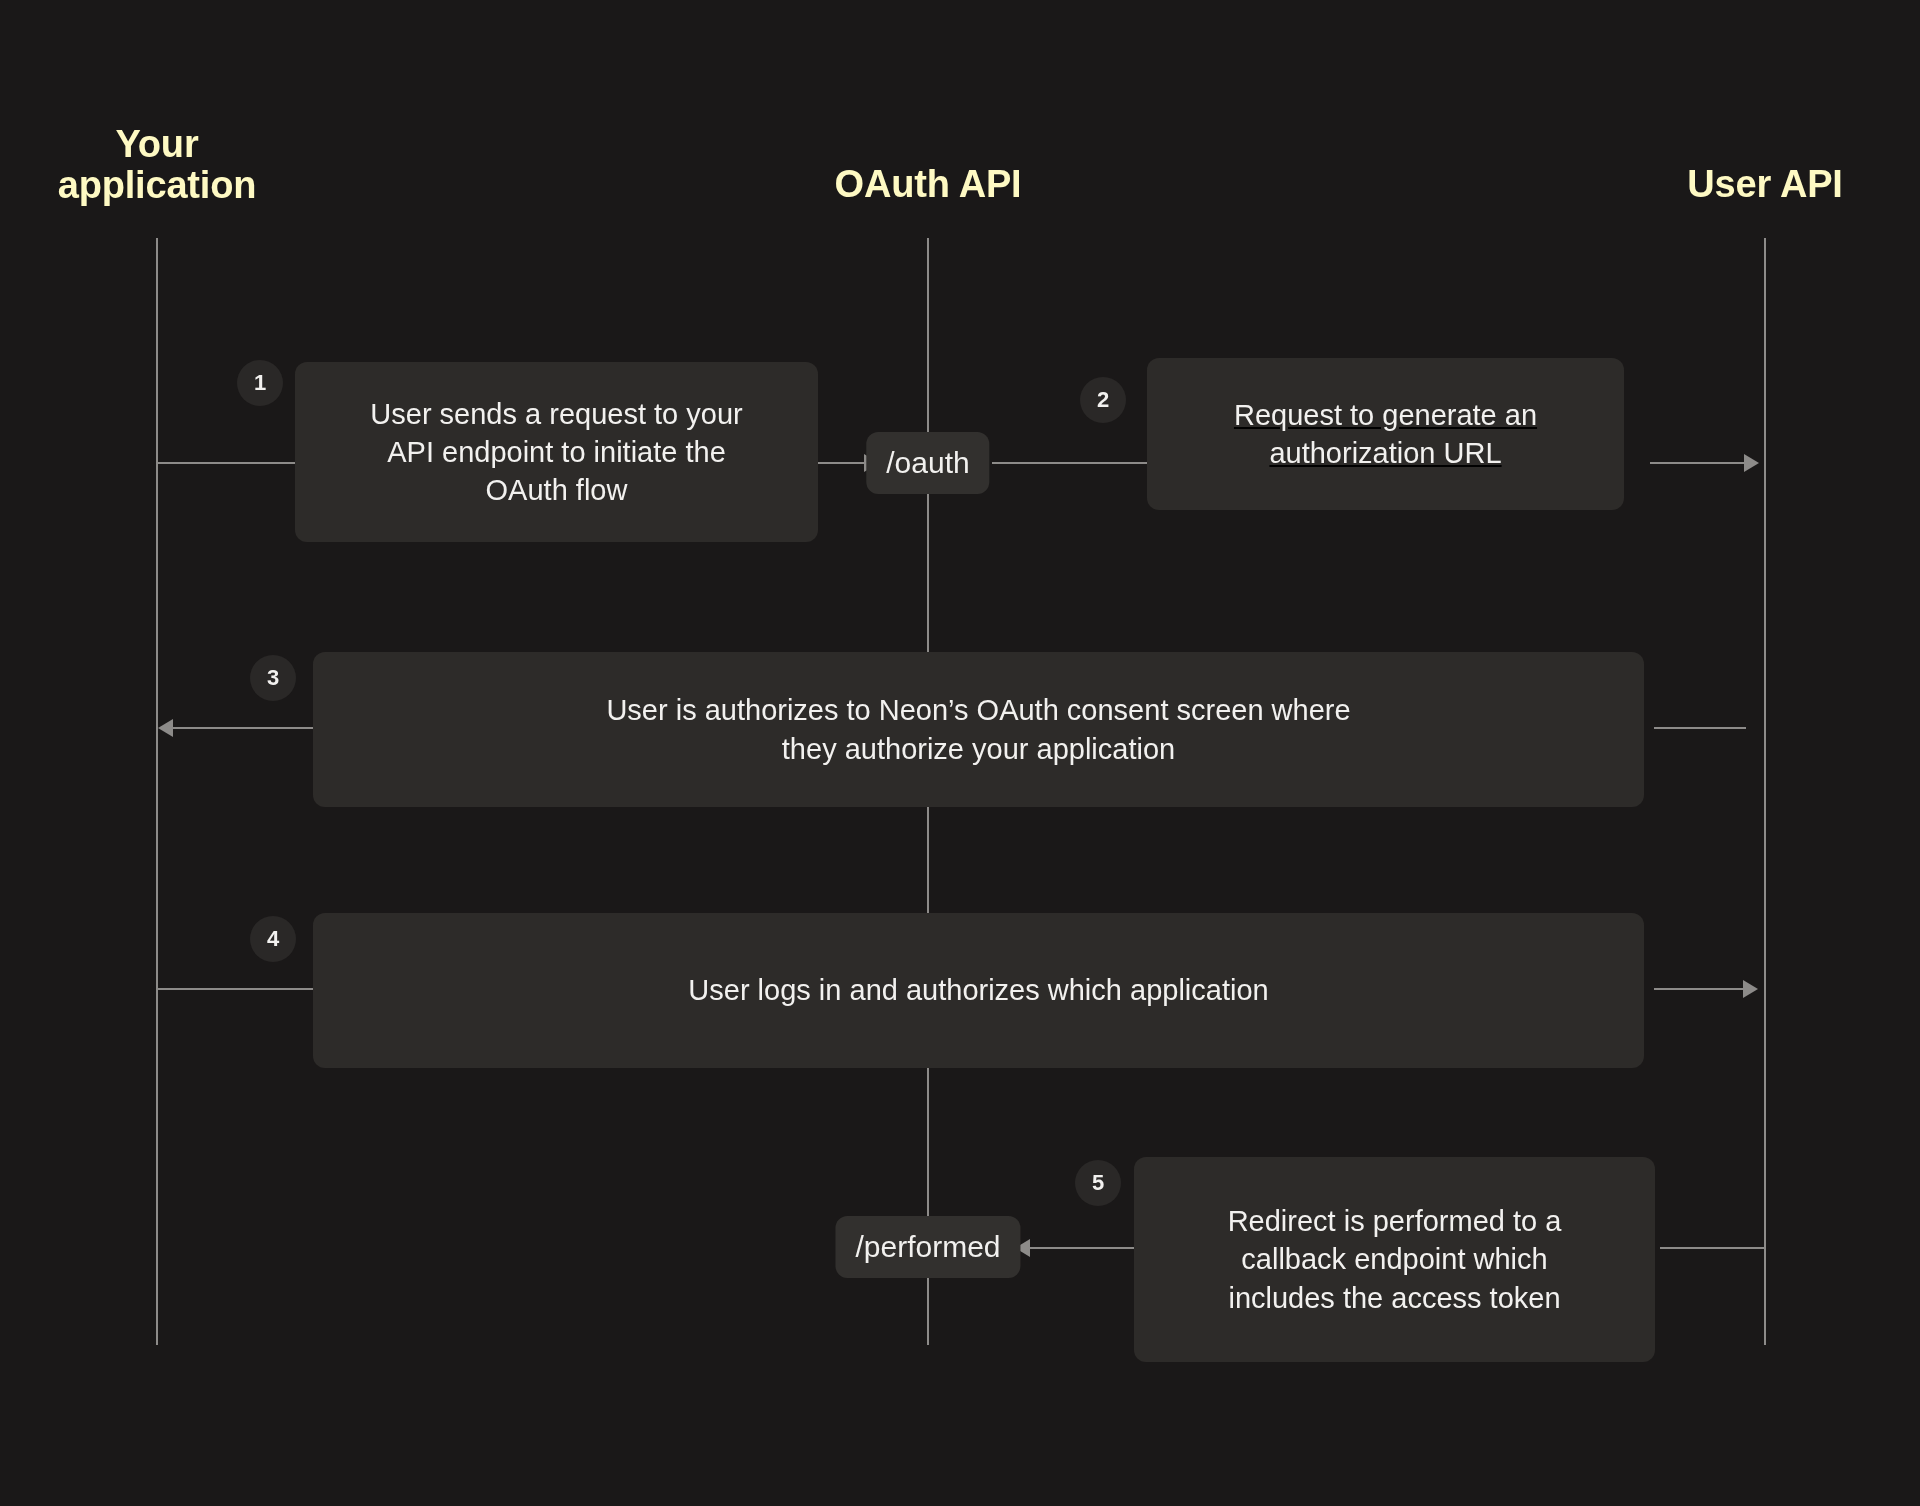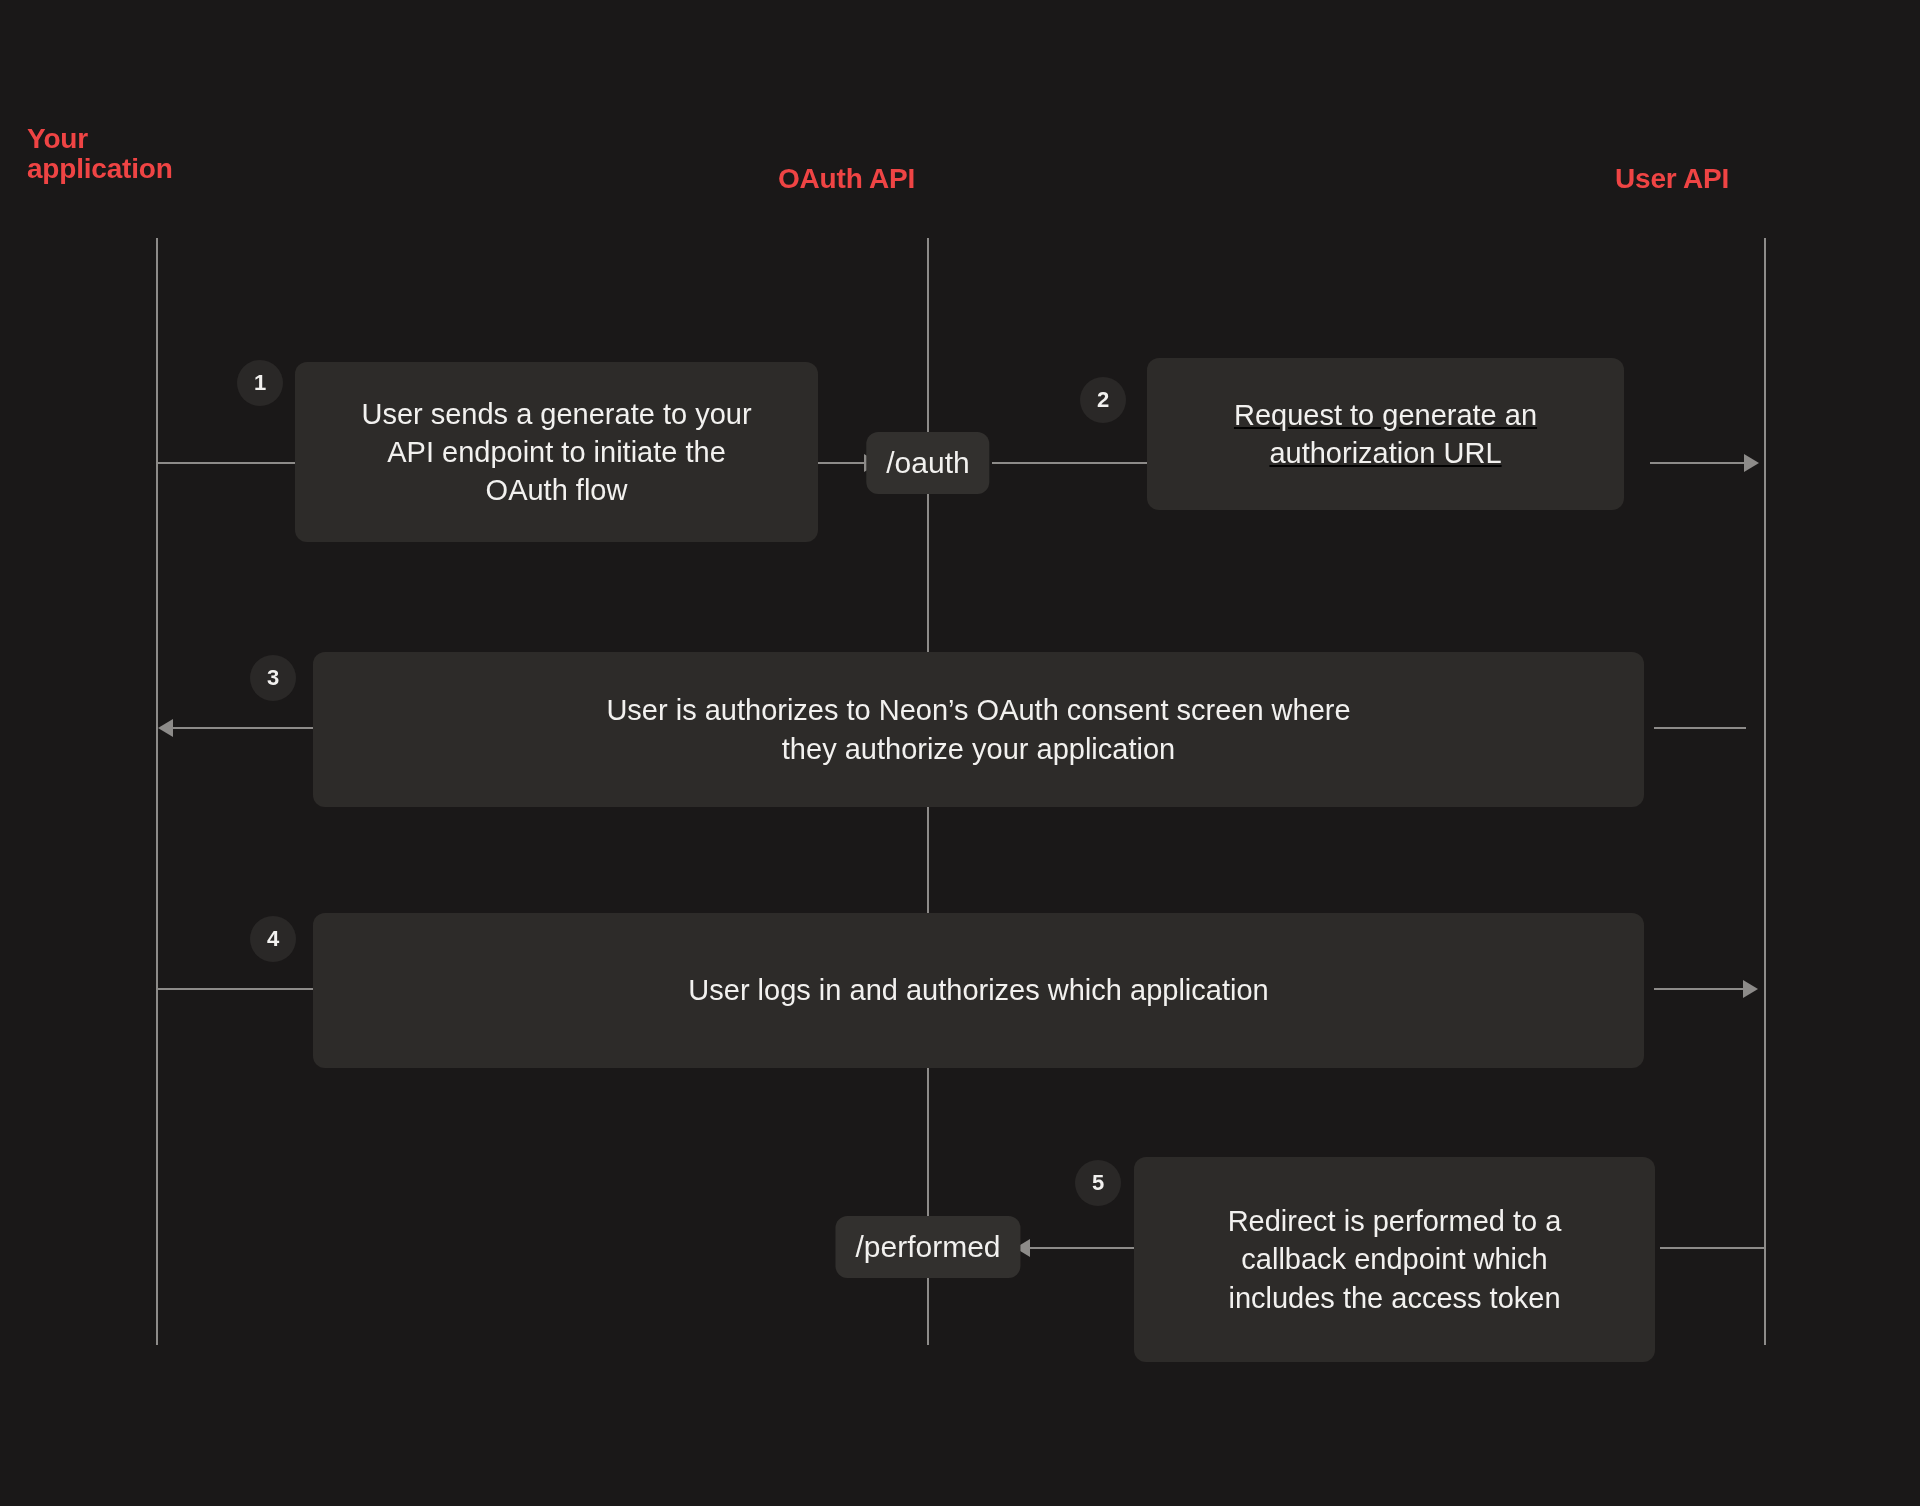--- a/index.html
+++ b/index.html
@@ -14,25 +14,26 @@
     overflow: hidden;
   }
   #diagram {
     position: relative;
     width: 1920px;
     height: 1506px;
   }
   
   .lifeline-header {
     position: absolute;
-    color: #ef4444;
-    font-size: 28px;
+    color: #fef9c3;
+    font-size: 38px;
     font-weight: 700;
     line-height: 1.08;
     letter-spacing: -0.2px;
+    text-align: center;
     transform: translateX(-50%);
     white-space: pre-line;
   }
   
   .lifeline {
     position: absolute;
     width: 2px;
     background: #8d8b89;
   }
   
@@ -118,21 +119,21 @@
 
   <div class="lifeline-header" style="left:1765px; top:164px; width:300px;">User API</div>
 
   <div class="lifeline" style="left:156px; top:238px; height:1107px;"></div>
   <div class="lifeline" style="left:927px; top:238px; height:1107px;"></div>
   <div class="lifeline" style="left:1764px; top:238px; height:1107px;"></div>
 
   <div class="conn" style="left:157px; top:462px; width:138px;"></div>
   <div class="step-badge" style="left:237px; top:360px;">1</div>
   <div class="msg-box" style="left:295px; top:362px; width:523px; height:180px;">
-    <div class="msg-text">User sends a generate to your
+    <div class="msg-text">User sends a request to your
 API endpoint to initiate the
 OAuth flow</div>
   </div>
   <div class="conn" style="left:818px; top:462px; width:50px;"></div>
   <div class="arrowhead right" style="left:864px; top:454px;"></div>
 
   <div class="pill" style="left:928px; top:463px;">/oauth</div>
 
   <div class="conn" style="left:992px; top:462px; width:155px;"></div>
   <div class="step-badge" style="left:1080px; top:377px;">2</div>

